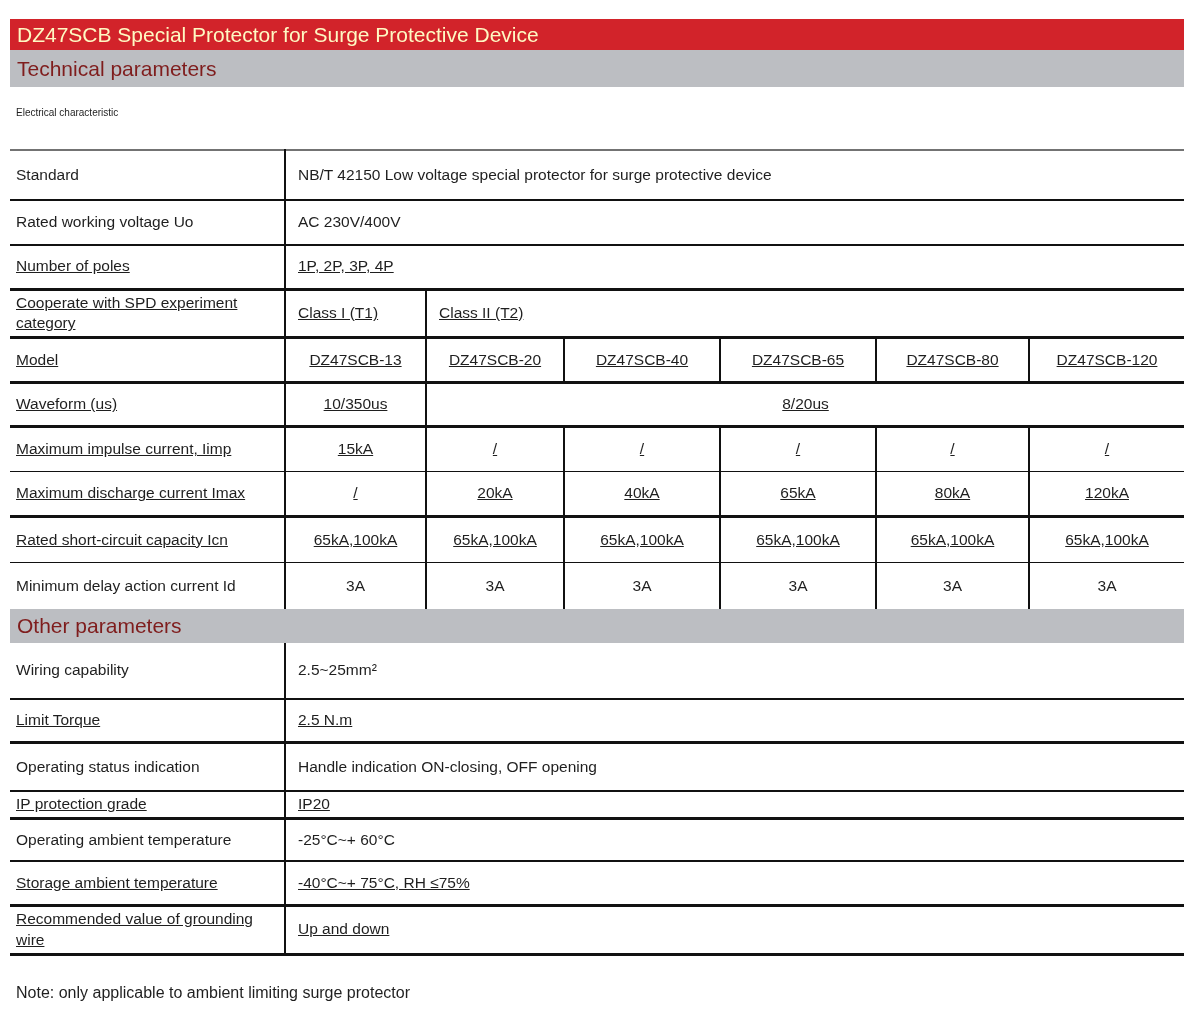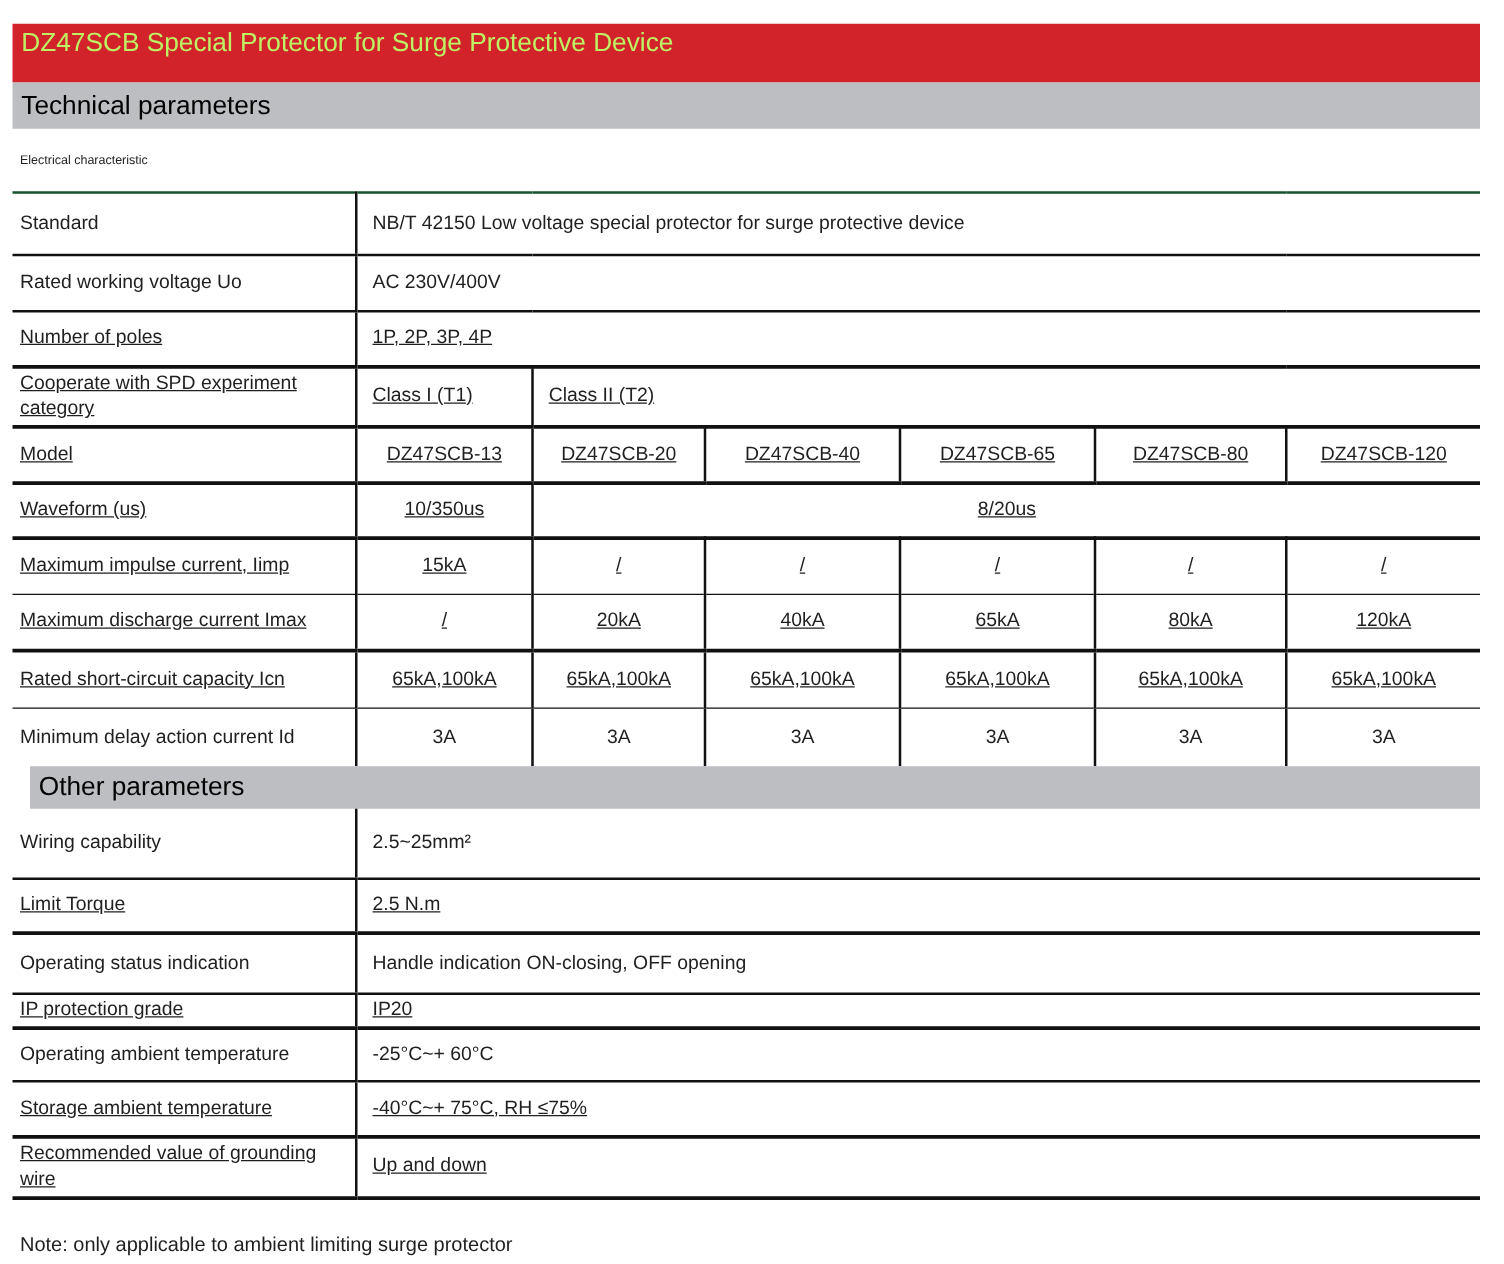--- a/index.html
+++ b/index.html
@@ -18,44 +18,44 @@
     width: 1174px;
   }
   .bar {
     padding-left: 7px;
     box-sizing: border-box;
     overflow: hidden;
     white-space: nowrap;
   }
   .bar-red {
     background: #d2232a;
-    color: #bef264;
-    height: 47px;
+    color: #fef9c3;
+    height: 31px;
     line-height: 31px;
     font-size: 21px;
   }
   .bar-gray {
     background: #bcbec2;
-    color: #000000;
+    color: #7f1d1d;
     font-size: 21px;
   }
   .bar-gray.g1 { height: 37px; line-height: 37px; }
-  .bar-gray.g2 { height: 34px; line-height: 34px; margin-left: 14px; }
+  .bar-gray.g2 { height: 34px; line-height: 34px; }
   .subheading {
     font-size: 10px;
     margin: 18px 0 0 6px;
     line-height: 16px;
   }
   table {
     border-collapse: collapse;
     table-layout: fixed;
     width: 1174px;
     margin: 0;
   }
-  table.t1 { border-top: 2px solid #14532d; margin-top: 16px; }
+  table.t1 { border-top: 2px solid #737373; margin-top: 28px; }
   td {
     font-size: 15.5px;
     line-height: 1.35;
     vertical-align: middle;
     overflow: hidden;
     padding: 0;
   }
   td + td { border-left: 2px solid #111111; }
   td.lab { padding: 2px 4px 2px 6px; }
   td.val { padding-left: 12px; text-align: left; }

